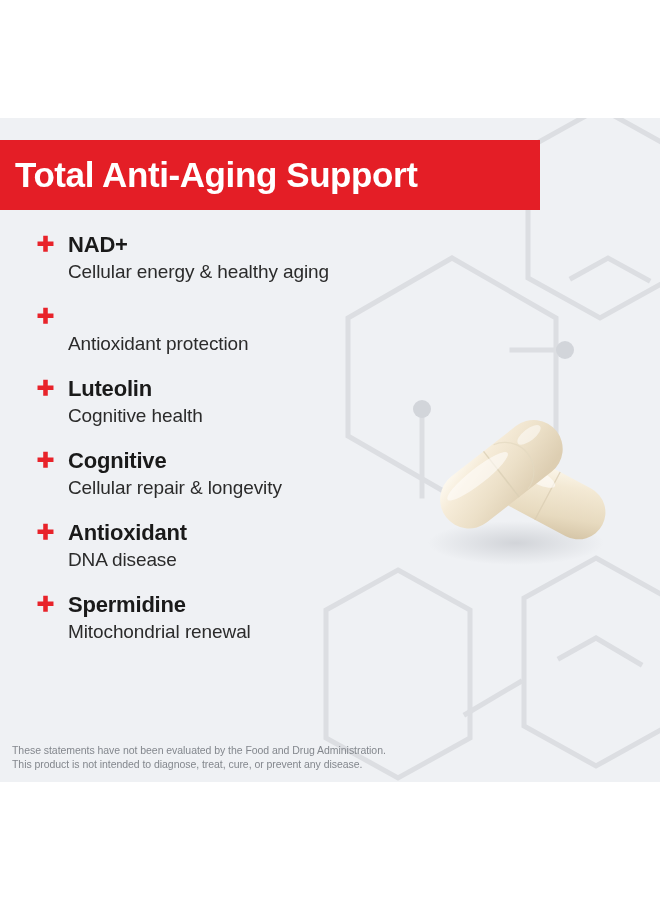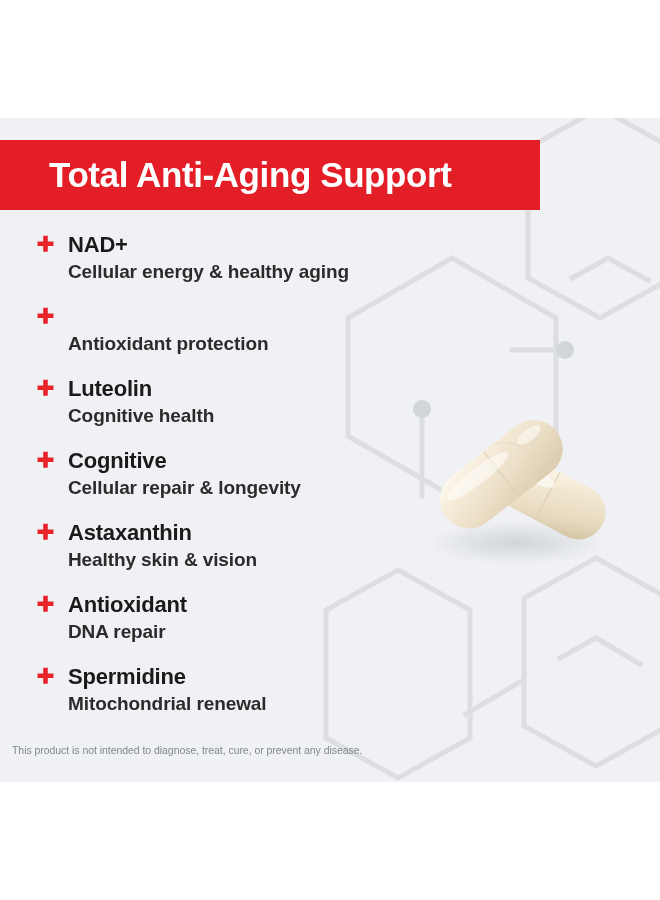--- a/index.html
+++ b/index.html
@@ -46,23 +46,22 @@
     height: 70px;
     background: #e41e26;
     display: flex;
     align-items: center;
   }
   #title-banner .title-text {
     color: #ffffff;
     font-size: 35px;
     font-weight: bold;
     letter-spacing: -0.4px;
-    padding-left: 36px;
+    padding-left: 15px;
     white-space: nowrap;
-    margin-left: 13px;
   }
 
   
   #ingredient-list {
     position: absolute;
     left: 0;
     top: 114px;
     width: 420px;
   }
   .ingredient-row {
@@ -87,21 +86,21 @@
     font-weight: bold;
     color: #1a1a1a;
     letter-spacing: -0.2px;
     white-space: nowrap;
   }
   .ing-desc {
     position: absolute;
     left: 68px;
     top: 29px;
     font-size: 19px;
-    font-weight: bold;
+    font-weight: normal;
     color: #2b2b2b;
     letter-spacing: -0.1px;
     white-space: nowrap;
   }
 
   
   #capsule-image {
     position: absolute;
     left: 398px;
     top: 265px;
@@ -226,49 +225,41 @@
     <div class="ingredient-row">
       <span class="plus-icon">
         <svg viewBox="0 0 20 20" width="19" height="19">
             <path d="M7.6 0.8 h4.8 v6 h6 v4.8 h-6 v6 h-4.8 v-6 h-6 V6.8 h6 Z" fill="currentColor"></path>
           </svg>
       </span>
       <span class="ing-name">Cognitive</span>
       <span class="ing-desc">Cellular repair &amp; longevity</span>
     </div>
 
-    <div class="ingredient-row">
-      <span class="plus-icon">
-        <svg viewBox="0 0 20 20" width="19" height="19">
-            <path d="M7.6 0.8 h4.8 v6 h6 v4.8 h-6 v6 h-4.8 v-6 h-6 V6.8 h6 Z" fill="currentColor"></path>
-          </svg>
-      </span>
-      <span class="ing-name">Astaxanthin</span>
-      <span class="ing-desc">Healthy skin &amp; vision</span>
-    </div>
 
     <div class="ingredient-row">
       <span class="plus-icon">
         <svg viewBox="0 0 20 20" width="19" height="19">
             <path d="M7.6 0.8 h4.8 v6 h6 v4.8 h-6 v6 h-4.8 v-6 h-6 V6.8 h6 Z" fill="currentColor"></path>
           </svg>
       </span>
       <span class="ing-name">Antioxidant</span>
-      <span class="ing-desc">DNA repair</span>
+      <span class="ing-desc">DNA disease</span>
     </div>
 
     <div class="ingredient-row">
       <span class="plus-icon">
         <svg viewBox="0 0 20 20" width="19" height="19">
             <path d="M7.6 0.8 h4.8 v6 h6 v4.8 h-6 v6 h-4.8 v-6 h-6 V6.8 h6 Z" fill="currentColor"></path>
           </svg>
       </span>
       <span class="ing-name">Spermidine</span>
       <span class="ing-desc">Mitochondrial renewal</span>
     </div>
 
   </div>
 
   <div id="disclaimer">
+    <div>These statements have not been evaluated by the Food and Drug Administration.</div>
     <div>This product is not intended to diagnose, treat, cure, or prevent any disease.</div>
   </div>
 
 </div>
 
 </body></html>

